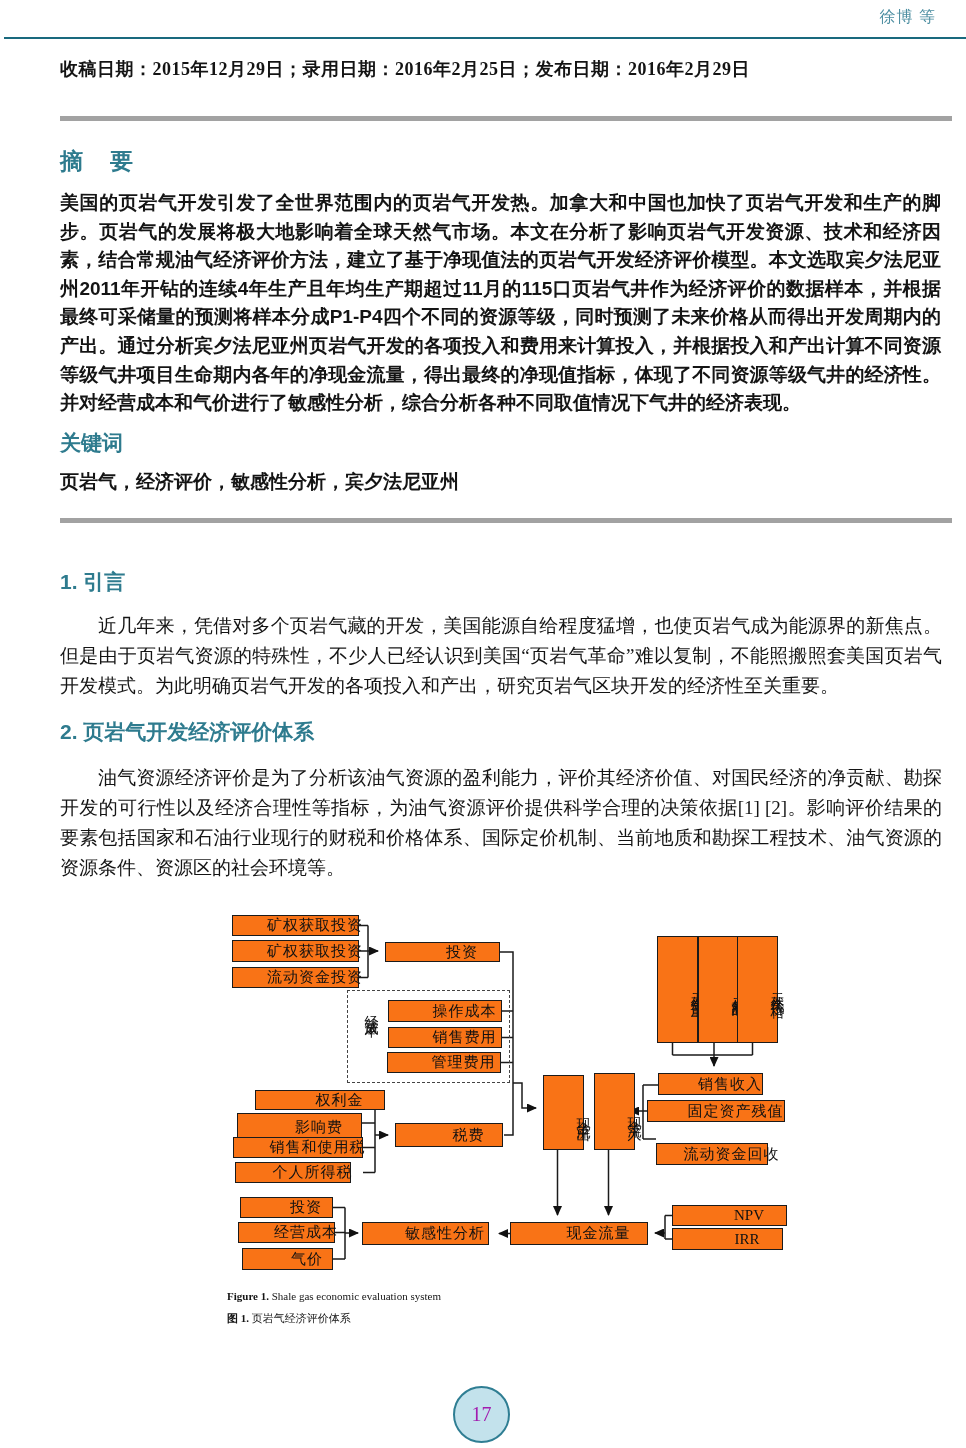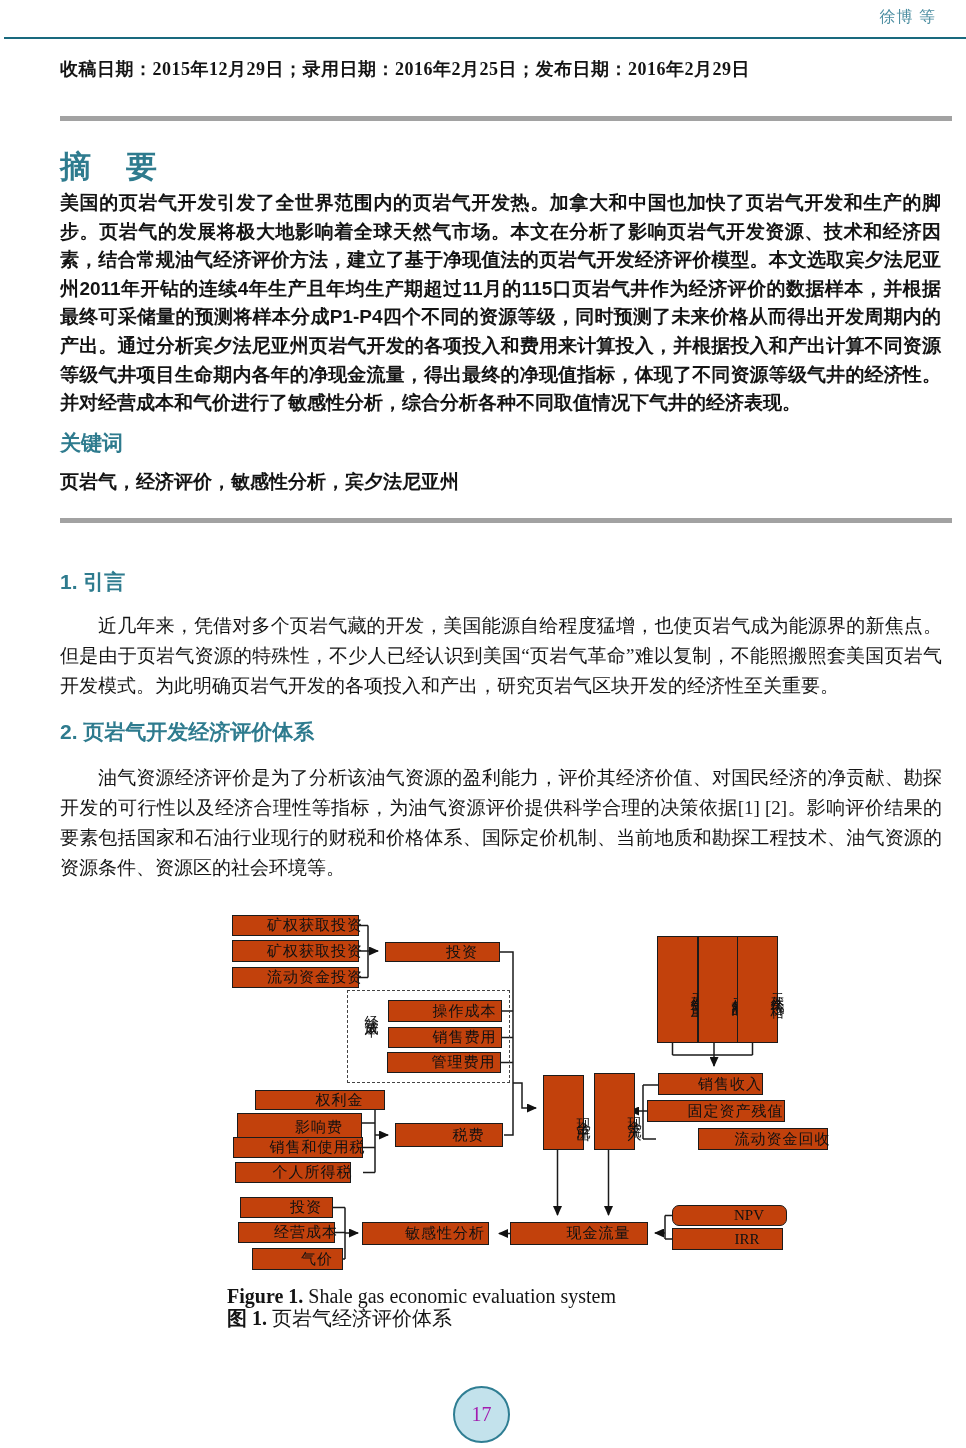--- a/index.html
+++ b/index.html
@@ -22,21 +22,21 @@
   }
   .topline{position:absolute;top:37px;left:4px;right:0;height:2px;background:var(--topline);}
   .dateline{position:absolute;top:57px;left:60px;width:890px;font-size:18px;font-weight:600;letter-spacing:.5px;}
   .sep{position:absolute;left:60px;width:892px;height:5px;background:var(--sep);}
   .sep1{top:116px;}
   .sep2{top:518px;}
   .hd{
     position:absolute;left:60px;color:var(--accent);font-weight:bold;
     font-family:"Liberation Sans",sans-serif;
   }
-  .hd-abstract{top:146px;font-size:31px;letter-spacing:2px;}
+  .hd-abstract{top:146px;font-size:23px;letter-spacing:2px;}
   .hd-keywords{top:429px;font-size:21px;}
   .hd-sec1{top:568px;font-size:21px;}
   .hd-sec2{top:718px;font-size:21px;}
   .abstract-body{
     position:absolute;top:189px;left:60px;width:881px;
     font-size:19px;line-height:28.6px;font-weight:bold;text-align:justify;
     font-family:"Liberation Sans",sans-serif;
   }
   .keywords-body{
     position:absolute;top:469px;left:60px;width:881px;font-size:19px;font-weight:bold;
@@ -46,33 +46,33 @@
     position:absolute;left:60px;width:882px;font-size:19px;line-height:30px;
     text-align:justify;text-indent:2em;
   }
   .para-sec1{top:611px;}
   .para-sec2{top:763px;}
 
   
   .figure{position:absolute;top:905px;left:228px;width:580px;height:382px;}
   .figure svg{position:absolute;top:0;left:0;}
   .fnode{
-    position:absolute;box-sizing:border-box;border:1.5px solid #1b1b1b;background:#c2410c;
+    position:absolute;box-sizing:border-box;border:1.5px solid #1b1b1b;background:#f97316;
     display:flex;align-items:center;justify-content:center;
     font-size:15px;letter-spacing:1px;color:#111;white-space:nowrap;z-index:2;padding-left:39px;
   }
   .vtext{writing-mode:vertical-lr;text-orientation:upright;letter-spacing:3px;font-size:14px;}
   .dashed{
     position:absolute;box-sizing:border-box;border:1.5px dashed #444;background:transparent;z-index:1;
   }
   .flabel{
     position:absolute;writing-mode:vertical-lr;text-orientation:upright;
     font-size:14px;letter-spacing:3px;color:#111;z-index:2;
   }
-  .caption{position:absolute;top:1285px;left:227px;font-size:20px;line-height:22px;}
+  .caption{position:absolute;top:1285px;left:227px;font-size:11px;line-height:22px;}
   .caption .cap-line{white-space:nowrap;}
   .pagenum{
     position:absolute;top:1386px;left:453px;width:57px;height:57px;border-radius:50%;
     background:var(--circle-fill);border:2.5px solid var(--circle-border);
     box-sizing:border-box;display:flex;align-items:center;justify-content:center;
     color:#a21caf;font-size:20px;
   }
 </style>
 </head>
 <body>
@@ -160,30 +160,30 @@
 
     <div class="fnode vtext" style="left:315px;top:170px;width:29px;height:75px;">现金流出</div>
     <div class="fnode vtext" style="left:366px;top:168px;width:29px;height:77px;">现金流入</div>
 
     <div class="fnode vtext" style="left:429px;top:31px;width:31px;height:107px;">天然气产量</div>
     <div class="fnode vtext" style="left:470px;top:31px;width:32px;height:107px;letter-spacing:1px;">天然气商品率</div>
     <div class="fnode vtext" style="left:509px;top:31px;width:31px;height:107px;">天然气价格</div>
 
     <div class="fnode" style="left:430px;top:168px;width:105px;height:22px;">销售收入</div>
     <div class="fnode" style="left:419px;top:195px;width:138px;height:22px;">固定资产残值</div>
-    <div class="fnode" style="left:428px;top:223px;width:130px;height:22px;margin-left:42px;">流动资金回收</div>
+    <div class="fnode" style="left:428px;top:238px;width:112px;height:22px;">流动资金回收</div>
 
     <div class="fnode" style="left:12px;top:292px;width:93px;height:21px;">投资</div>
     <div class="fnode" style="left:10px;top:317px;width:97px;height:21px;">经营成本</div>
-    <div class="fnode" style="left:14px;top:343px;width:91px;height:22px;margin-left:10px;">气价</div>
+    <div class="fnode" style="left:14px;top:343px;width:91px;height:22px;">气价</div>
 
     <div class="fnode" style="left:134px;top:317px;width:127px;height:23px;">敏感性分析</div>
     <div class="fnode" style="left:282px;top:317px;width:138px;height:23px;">现金流量</div>
 
-    <div class="fnode" style="left:444px;top:300px;width:115px;height:21px;letter-spacing:0;border-radius:7px;">NPV</div>
+    <div class="fnode" style="left:444px;top:300px;width:115px;height:21px;letter-spacing:0;">NPV</div>
     <div class="fnode" style="left:444px;top:323px;width:111px;height:22px;letter-spacing:0;">IRR</div>
   </div>
 
   <div class="caption">
     <div class="cap-line"><b>Figure 1.</b><span> Shale gas economic evaluation system</span></div>
     <div class="cap-line"><b>图 1.</b><span> 页岩气经济评价体系</span></div>
   </div>
 
   <div class="pagenum">
     <span>17</span>

